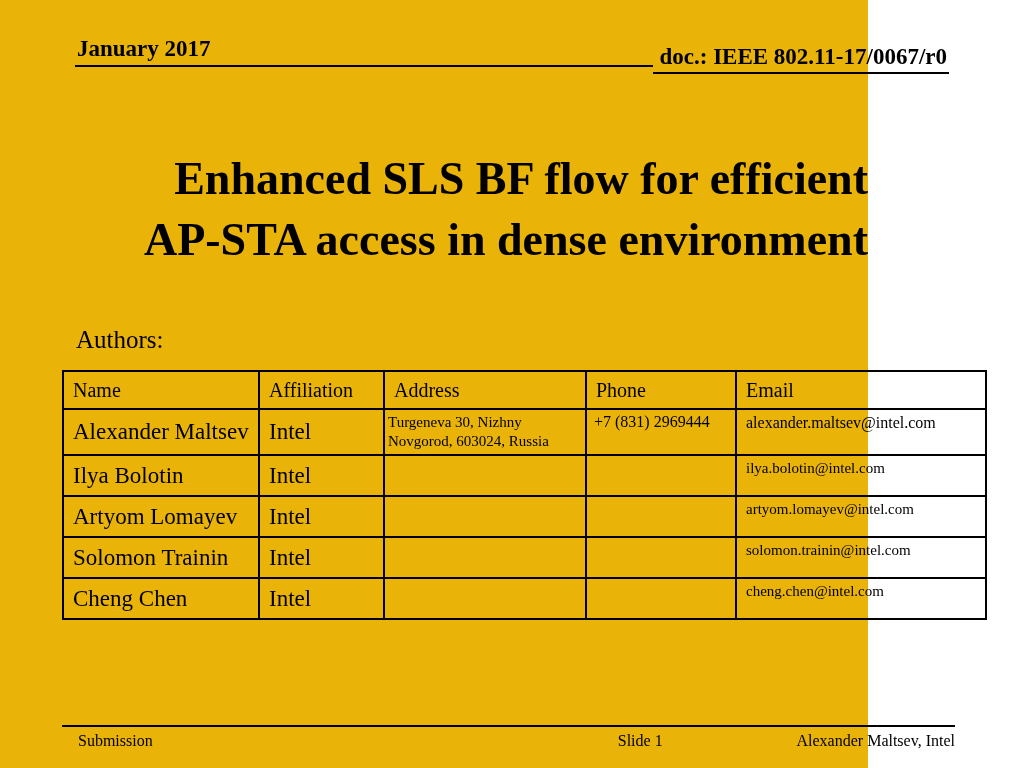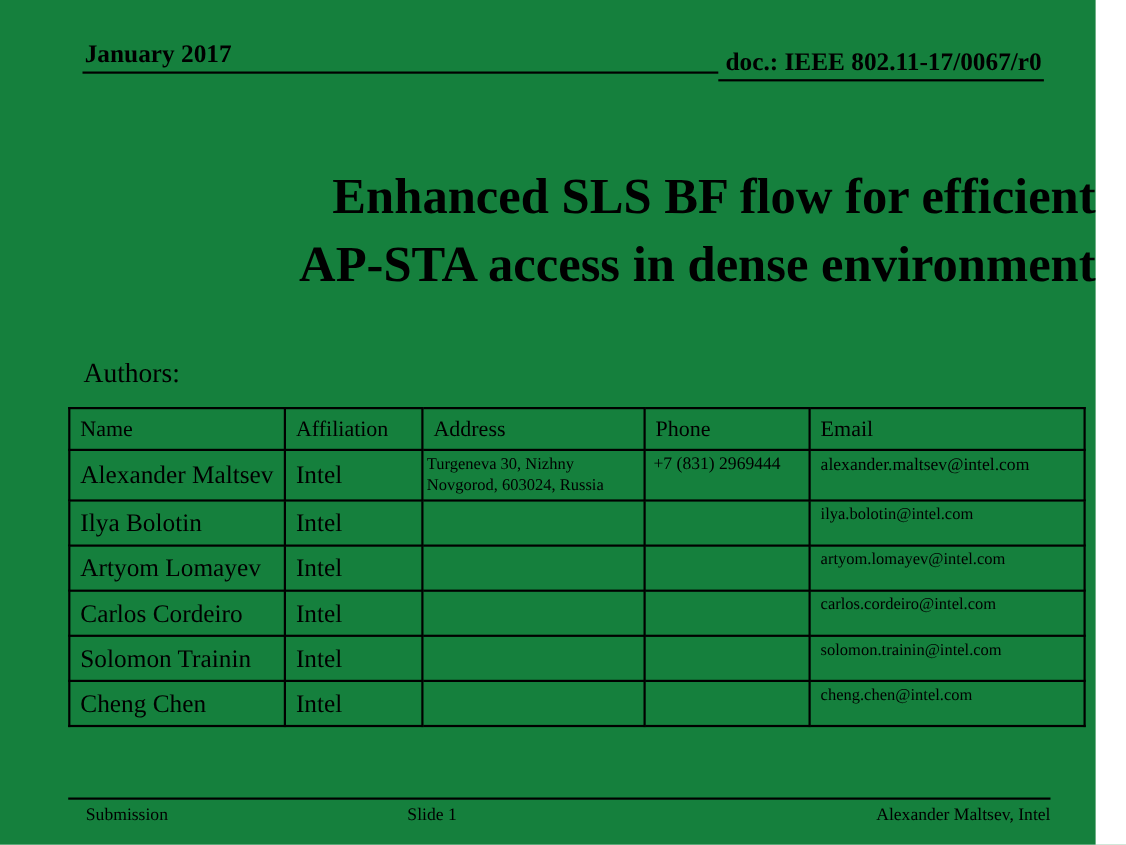--- a/index.html
+++ b/index.html
@@ -5,23 +5,23 @@
   * { margin: 0; padding: 0; box-sizing: border-box; }
   html, body { width: 1024px; height: 768px; }
   body {
     background: #ffffff;
     color: #000000;
     font-family: "Liberation Serif", "DejaVu Serif", serif;
     overflow: hidden;
   }
   .slide {
     position: relative;
-    width: 996px;
+    width: 868px;
     height: 768px;
-    background: #15803d;
+    background: #eab308;
   }
 
   
   .header {
     position: absolute;
     left: 75px;
     top: 36px;
     width: 874px;
     display: flex;
     align-items: flex-end;
@@ -119,21 +119,21 @@
     left: 62px;
     top: 725px;
     width: 893px;
     border-top: 2px solid #000;
     padding-top: 5px;
     display: flex;
     align-items: baseline;
     font-size: 16px;
   }
   .footer-left  { flex: 1; text-align: left; padding-left: 16px; }
-  .footer-center{ flex: 1; text-align: left; }
+  .footer-center{ flex: 1; text-align: right; }
   .footer-right { flex: 1; text-align: right; padding-right: 0; }
 </style>
 </head>
 <body>
 
 <div class="slide">
 
   <div class="header">
     <div class="header-left">January 2017</div>
     <div class="header-right">doc.: IEEE 802.11-17/0067/r0</div>
@@ -179,27 +179,20 @@
         <td class="cell-email">ilya.bolotin@intel.com</td>
       </tr>
       <tr class="data-row">
         <td class="cell-name">Artyom Lomayev</td>
         <td class="cell-affiliation">Intel</td>
         <td class="cell-address"></td>
         <td class="cell-phone"></td>
         <td class="cell-email">artyom.lomayev@intel.com</td>
       </tr>
       <tr class="data-row">
-        <td class="cell-name">Carlos Cordeiro</td>
-        <td class="cell-affiliation">Intel</td>
-        <td class="cell-address"></td>
-        <td class="cell-phone"></td>
-        <td class="cell-email">carlos.cordeiro@intel.com</td>
-      </tr>
-      <tr class="data-row">
         <td class="cell-name">Solomon Trainin</td>
         <td class="cell-affiliation">Intel</td>
         <td class="cell-address"></td>
         <td class="cell-phone"></td>
         <td class="cell-email">solomon.trainin@intel.com</td>
       </tr>
       <tr class="data-row">
         <td class="cell-name">Cheng Chen</td>
         <td class="cell-affiliation">Intel</td>
         <td class="cell-address"></td>

